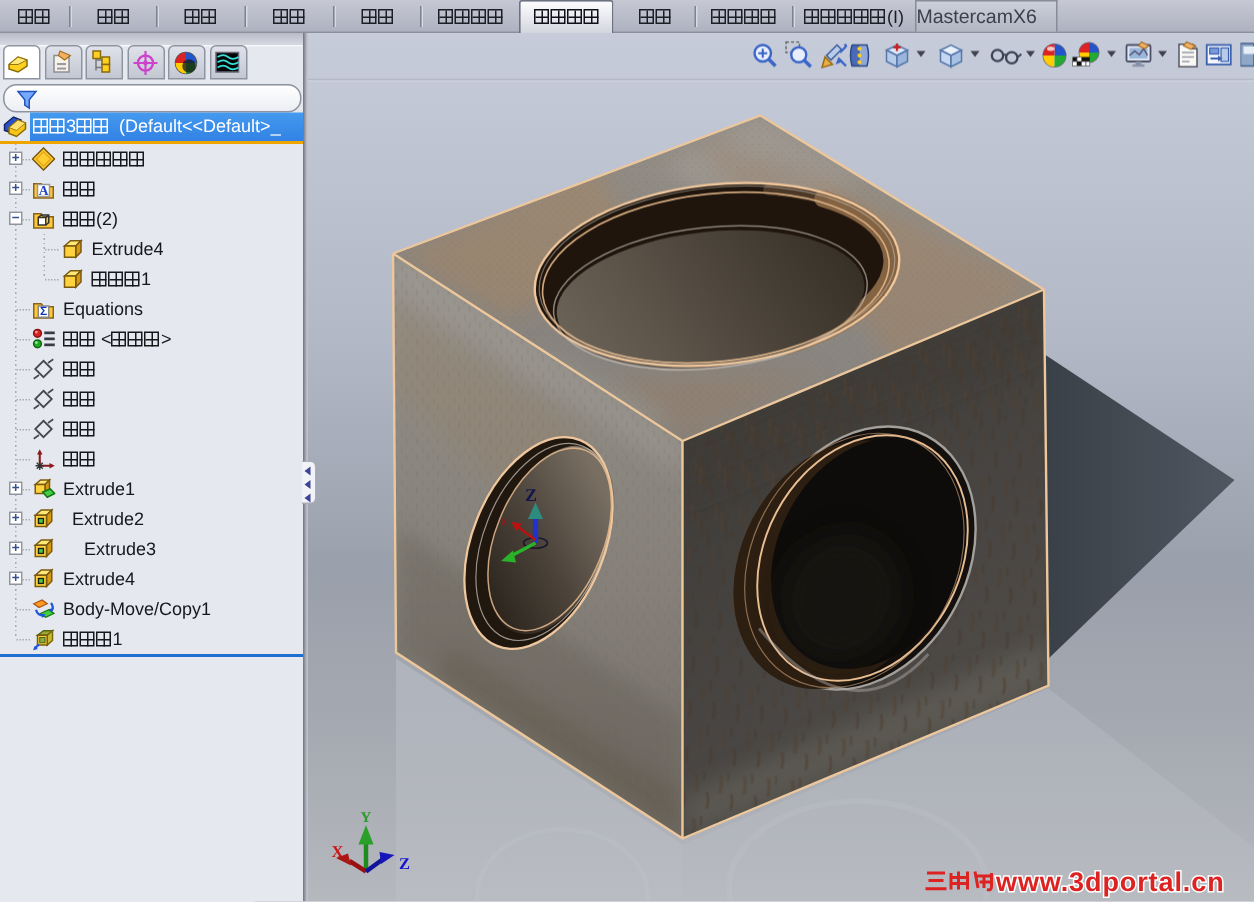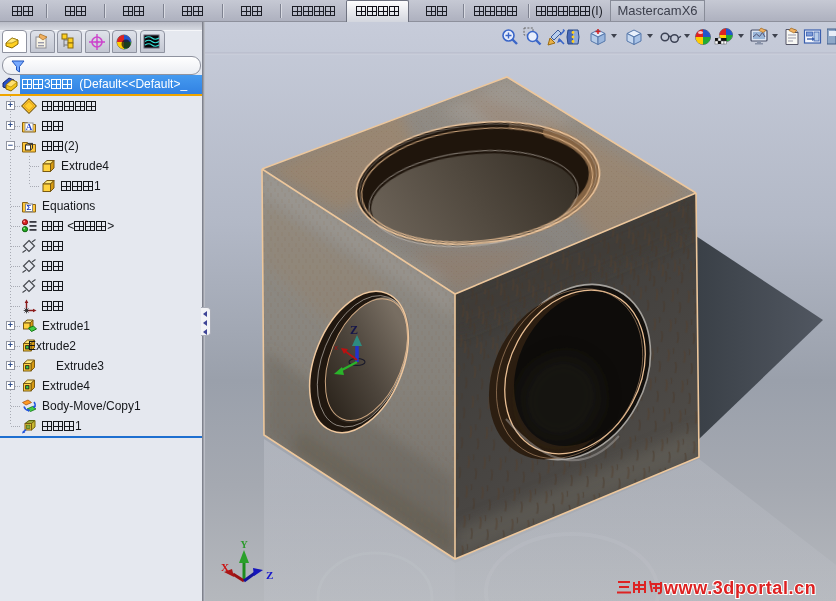--- a/index.html
+++ b/index.html
@@ -10,21 +10,21 @@
 .g{display:inline-block;width:10px;height:10px;border:1px solid currentColor;
  background:linear-gradient(currentColor,currentColor) 0 4px/10px 1px no-repeat,
             linear-gradient(currentColor,currentColor) 4px 0/1px 10px no-repeat;
  margin:0 1px 0 0;vertical-align:-1px;}
 
 #menubar{left:0;top:0;width:836px;height:22px;background:linear-gradient(#c6c9d4,#aeb1bf);border-bottom:1px solid #8d909c;}
 .mtab{position:absolute;top:2px;height:18px;line-height:18px;text-align:center;font-size:12px;color:#1c1e26;}
 .msep{position:absolute;top:4px;width:1px;height:14px;background:#7e8290;box-shadow:1px 0 0 #d8dae2;}
 #atab{position:absolute;left:346px;top:0px;width:63px;height:22px;background:linear-gradient(#fdfdfe,#d3d6de);border:1px solid #6e7280;border-bottom:none;border-radius:2px 2px 0 0;text-align:center;line-height:21px;font-size:12px;color:#101018;}
 #mcapend{position:absolute;left:610px;top:0;width:95px;height:21px;background:linear-gradient(#ccd0da,#b2b5c2);border:1px solid #888c98;border-bottom:none;}
-#mctext{width:100%;text-align:center;line-height:20px;font-size:13px;color:#3c3f4c;}
+#mctext{width:100%;text-align:left;line-height:20px;font-size:13px;color:#3c3f4c;}
 
 #panel{left:0;top:22px;width:204px;height:579px;background:#e5e8ef;}
 #phead{position:absolute;left:0;top:0;width:204px;height:9px;background:linear-gradient(#b9bcc7,#d6d9e1);border-bottom:1px solid #f5f6f9;}
 .fmtab{position:absolute;top:8px;width:25px;height:23px;background:linear-gradient(#dfe2ea,#c3c7d2);border:1px solid #8f93a0;border-radius:4px 4px 0 0;}
 .fmtab.on{background:#fff;}
 #pill{position:absolute;left:2px;top:34px;width:199px;height:19px;border:1px solid #8f939f;border-radius:9px;background:linear-gradient(#fff,#eceef3);}
 #selrow{position:absolute;left:20px;top:53px;width:184px;height:21px;background:linear-gradient(#459aef,#2f7fe2);color:#fff;font-size:12px;line-height:19px;}
 #selrow .txt{position:absolute;left:2px;top:0;white-space:nowrap;}
 #orange{position:absolute;left:0;top:72px;width:204px;height:2px;background:#efa500;}
 .trow{position:absolute;left:0;height:20px;line-height:20px;font-size:12px;color:#16181c;white-space:nowrap;}
@@ -512,21 +512,21 @@
     <div class="trow" style="top:314px;width:202px">
           <span style="position:absolute;left:11px;top:10px;width:9px;border-top:1px dotted #a8abb4"></span>
           <span class="pm" style="left:6px;top:5px">+</span>
           <svg class="ticon" style="left:21px" width="16" height="16">
             <polygon points="2.5,5.5 6.5,2 13.5,2 10,5.5" fill="#ffe878" stroke="#7a5a10"></polygon>
             <polygon points="10,5.5 13.5,2 13.5,9.5 10,13" fill="#d69a12" stroke="#7a5a10"></polygon>
             <rect x="2.5" y="5.5" width="7.5" height="7.5" fill="#ffd23e" stroke="#7a5a10"></rect>
             <rect x="4.2" y="7.2" width="4.2" height="4.2" fill="#1c1c1c"></rect>
             <rect x="5.1" y="8.1" width="2.4" height="2.4" fill="#44cc44"></rect>
           </svg>
-          <span style="position:absolute;left:28px;top:0">Extrude2</span>
+          <span style="position:absolute;left:48px;top:0">Extrude2</span>
         </div>
     <div class="trow" style="top:334px;width:202px">
           <span style="position:absolute;left:11px;top:10px;width:9px;border-top:1px dotted #a8abb4"></span>
           <span class="pm" style="left:6px;top:5px">+</span>
           <svg class="ticon" style="left:21px" width="16" height="16">
             <polygon points="2.5,5.5 6.5,2 13.5,2 10,5.5" fill="#ffe878" stroke="#7a5a10"></polygon>
             <polygon points="10,5.5 13.5,2 13.5,9.5 10,13" fill="#d69a12" stroke="#7a5a10"></polygon>
             <rect x="2.5" y="5.5" width="7.5" height="7.5" fill="#ffd23e" stroke="#7a5a10"></rect>
             <rect x="4.2" y="7.2" width="4.2" height="4.2" fill="#1c1c1c"></rect>
             <rect x="5.1" y="8.1" width="2.4" height="2.4" fill="#44cc44"></rect>

